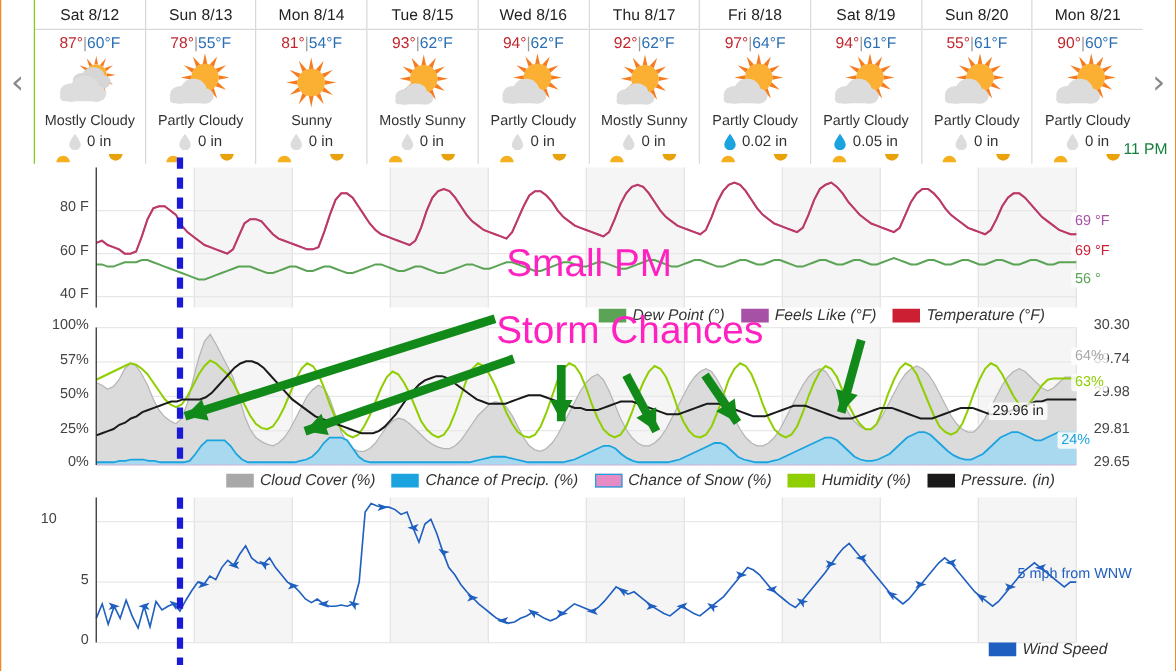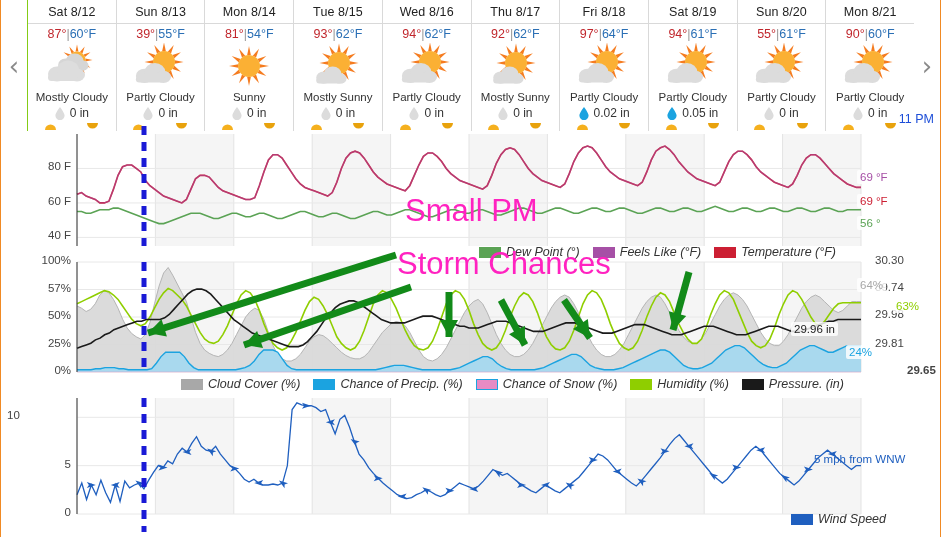--- a/index.html
+++ b/index.html
@@ -49,21 +49,21 @@
 
   .legend { position:absolute; display:flex; align-items:center; gap:13px; font-size:12.5px; color:#333; }
   .legitem { display:flex; align-items:center; gap:5px; white-space:nowrap;font-style:italic; }
   .swatch { width:22px; height:11px; display:inline-block; }
 
   
   .anno {
     position:absolute; color:#ff22c0; font-size:31px; line-height:1;
     font-family:"Liberation Sans", sans-serif; white-space:nowrap;
   }
-  .toplabel { position:absolute; font-size:12.5px; color:#1d4ed8; }
+  .toplabel { position:absolute; font-size:12.5px; color:#15803d; }
 </style>
 </head>
 <body>
 
 <div id="app">
 
   <div class="daystrip">
     <div class="navchev">
       <span>‹</span>
     </div>
@@ -117,21 +117,21 @@
             <span style="left: 66%; position: absolute; bottom: 0px;">
               <svg class="sunset" viewBox="0 0 13 7">
                 <path d="M1 0 A5.5 5.5 0 0 0 12 0 Z" fill="#e8a20c"></path>
               </svg>
             </span>
           </div>
         </div>
         <div class="daycol">
           <div class="dayname">Sun 8/13</div>
           <div class="dayname-rule"></div>
-          <div class="temps"><span class="thi">39°</span><span class="tsep">|</span><span class="tlo">55°F</span></div>
+          <div class="temps"><span class="thi">78°</span><span class="tsep">|</span><span class="tlo">55°F</span></div>
           <div class="wicon"><svg width="62" height="46" viewBox="0 0 62 46">
               <path d="M 44.84143243600517 17.138994160263042 L 53.5 19 L 44.84143243600517 20.861005839736958 Z" fill="#f57c20"></path>
               <path d="M 44.31945882286156 22.80903788419919 L 50.887495373796554 28.75 L 42.45845298312461 26.03239455180598 Z" fill="#f57c20"></path>
               <path d="M 41.03239455180598 27.45845298312461 L 43.75 35.887495373796554 L 37.80903788419919 29.319458822861563 Z" fill="#f57c20"></path>
               <path d="M 35.861005839736954 29.84143243600517 L 34 38.5 L 32.138994160263046 29.84143243600517 Z" fill="#f57c20"></path>
               <path d="M 30.190962115800815 29.319458822861563 L 24.250000000000004 35.887495373796554 L 26.96760544819402 27.45845298312461 Z" fill="#f57c20"></path>
               <path d="M 25.54154701687539 26.03239455180598 L 17.112504626203446 28.75 L 23.680541177138437 22.80903788419919 Z" fill="#f57c20"></path>
               <path d="M 23.158567563994833 20.861005839736958 L 14.5 19.000000000000004 L 23.15856756399483 17.138994160263046 Z" fill="#f57c20"></path>
               <path d="M 23.680541177138437 15.190962115800815 L 17.112504626203442 9.250000000000005 L 25.54154701687539 11.967605448194025 Z" fill="#f57c20"></path>
               <path d="M 26.967605448194018 10.541547016875395 L 24.249999999999993 2.112504626203453 L 30.190962115800808 8.680541177138439 Z" fill="#f57c20"></path>
@@ -625,27 +625,27 @@
           <path d="M 76.00 303.80 L 80.56 301.60 L 85.12 299.40 L 89.67 297.20 L 94.23 295.00 L 98.79 292.80 L 103.35 290.60 L 107.91 291.70 L 112.47 295.00 L 117.02 299.40 L 121.58 306.00 L 126.14 312.60 L 130.70 319.20 L 135.26 323.60 L 139.81 325.80 L 144.37 323.60 L 148.93 317.00 L 153.49 308.20 L 158.05 299.40 L 162.60 292.80 L 167.16 288.40 L 171.72 290.60 L 176.28 295.00 L 180.84 299.40 L 185.40 306.00 L 189.95 314.80 L 194.51 323.60 L 199.07 332.40 L 203.63 339.00 L 208.19 342.30 L 212.74 343.40 L 217.30 341.20 L 221.86 334.60 L 226.42 325.80 L 230.98 314.80 L 235.53 303.80 L 240.09 295.00 L 244.65 290.60 L 249.21 292.80 L 253.77 299.40 L 258.33 310.40 L 262.88 323.60 L 267.44 334.60 L 272.00 343.40 L 276.56 347.80 L 281.12 350.00 L 285.67 347.80 L 290.23 341.20 L 294.79 332.40 L 299.35 321.40 L 303.91 310.40 L 308.47 301.60 L 313.02 297.20 L 317.58 299.40 L 322.14 306.00 L 326.70 314.80 L 331.26 325.80 L 335.81 336.80 L 340.37 343.40 L 344.93 347.80 L 349.49 350.00 L 354.05 347.80 L 358.60 341.20 L 363.16 330.20 L 367.72 317.00 L 372.28 303.80 L 376.84 295.00 L 381.40 290.60 L 385.95 292.80 L 390.51 299.40 L 395.07 308.20 L 399.63 319.20 L 404.19 330.20 L 408.74 339.00 L 413.30 345.60 L 417.86 348.90 L 422.42 350.00 L 426.98 347.80 L 431.53 341.20 L 436.09 330.20 L 440.65 317.00 L 445.21 303.80 L 449.77 295.00 L 454.33 290.60 L 458.88 292.80 L 463.44 299.40 L 468.00 310.40 L 472.56 323.60 L 477.12 334.60 L 481.67 343.40 L 486.23 347.80 L 490.79 350.00 L 495.35 347.80 L 499.91 341.20 L 504.47 330.20 L 509.02 317.00 L 513.58 306.00 L 518.14 297.20 L 522.70 292.80 L 527.26 295.00 L 531.81 301.60 L 536.37 312.60 L 540.93 325.80 L 545.49 336.80 L 550.05 344.50 L 554.60 348.90 L 559.16 350.00 L 563.72 347.80 L 568.28 341.20 L 572.84 330.20 L 577.40 317.00 L 581.95 303.80 L 586.51 295.00 L 591.07 290.60 L 595.63 292.80 L 600.19 299.40 L 604.74 310.40 L 609.30 323.60 L 613.86 334.60 L 618.42 343.40 L 622.98 347.80 L 627.53 350.00 L 632.09 347.80 L 636.65 341.20 L 641.21 330.20 L 645.77 317.00 L 650.33 306.00 L 654.88 297.20 L 659.44 292.80 L 664.00 295.00 L 668.56 301.60 L 673.12 312.60 L 677.67 323.60 L 682.23 332.40 L 686.79 339.00 L 691.35 343.40 L 695.91 343.40 L 700.47 339.00 L 705.02 328.00 L 709.58 314.80 L 714.14 303.80 L 718.70 295.00 L 723.26 290.60 L 727.81 292.80 L 732.37 299.40 L 736.93 310.40 L 741.49 321.40 L 746.05 332.40 L 750.60 341.20 L 755.16 345.60 L 759.72 347.80 L 764.28 345.60 L 768.84 339.00 L 773.40 328.00 L 777.95 314.80 L 782.51 303.80 L 787.07 295.00 L 791.63 290.60 L 796.19 292.80 L 800.74 299.40 L 805.30 308.20 L 809.86 317.00 L 814.42 323.60 L 818.98 325.80 L 823.53 321.40 L 828.09 314.80 L 832.65 308.20 L 837.21 303.80 L 841.77 302.70 L 846.33 302.70 L 850.88 302.70 L 855.44 302.70 L 860.00 302.70" fill="none" stroke="#8fce00" stroke-width="1.6"></path>
           <path d="M 76.00 348.31 L 80.61 346.62 L 85.22 344.92 L 89.84 343.23 L 94.45 339.85 L 99.06 338.15 L 103.67 334.77 L 108.28 333.08 L 112.89 329.69 L 117.51 328.00 L 122.12 326.31 L 126.73 324.62 L 131.34 322.92 L 135.95 321.23 L 140.56 321.23 L 145.18 319.54 L 149.79 319.54 L 154.40 319.54 L 159.01 319.54 L 163.62 317.85 L 168.24 314.46 L 172.85 309.38 L 177.46 304.31 L 182.07 299.23 L 186.68 294.15 L 191.29 290.77 L 195.91 289.08 L 200.52 289.08 L 205.13 290.77 L 209.74 294.15 L 214.35 299.23 L 218.96 304.31 L 223.58 309.38 L 228.19 314.46 L 232.80 319.54 L 237.41 322.92 L 242.02 326.31 L 246.64 329.69 L 251.25 333.08 L 255.86 334.77 L 260.47 336.46 L 265.08 338.15 L 269.69 339.85 L 274.31 341.54 L 278.92 343.23 L 283.53 344.92 L 288.14 346.62 L 292.75 346.62 L 297.36 346.62 L 301.98 344.92 L 306.59 341.54 L 311.20 336.46 L 315.81 331.38 L 320.42 324.62 L 325.04 317.85 L 329.65 312.77 L 334.26 307.69 L 338.87 304.31 L 343.48 302.62 L 348.09 300.92 L 352.71 300.92 L 357.32 302.62 L 361.93 306.00 L 366.54 309.38 L 371.15 312.77 L 375.76 316.15 L 380.38 319.54 L 384.99 321.23 L 389.60 322.92 L 394.21 322.92 L 398.82 322.92 L 403.44 322.92 L 408.05 321.23 L 412.66 319.54 L 417.27 317.85 L 421.88 316.15 L 426.49 316.15 L 431.11 316.15 L 435.72 317.85 L 440.33 319.54 L 444.94 321.23 L 449.55 322.92 L 454.16 324.62 L 458.78 326.31 L 463.39 326.31 L 468.00 328.00 L 472.61 328.00 L 477.22 328.00 L 481.84 326.31 L 486.45 324.62 L 491.06 322.92 L 495.67 321.23 L 500.28 321.23 L 504.89 321.23 L 509.51 322.92 L 514.12 324.62 L 518.73 326.31 L 523.34 328.00 L 527.95 329.69 L 532.56 331.38 L 537.18 331.38 L 541.79 331.38 L 546.40 329.69 L 551.01 328.00 L 555.62 326.31 L 560.24 324.62 L 564.85 322.92 L 569.46 322.92 L 574.07 322.92 L 578.68 324.62 L 583.29 326.31 L 587.91 328.00 L 592.52 329.69 L 597.13 331.38 L 601.74 333.08 L 606.35 333.08 L 610.96 333.08 L 615.58 331.38 L 620.19 329.69 L 624.80 328.00 L 629.41 326.31 L 634.02 324.62 L 638.64 324.62 L 643.25 324.62 L 647.86 326.31 L 652.47 328.00 L 657.08 329.69 L 661.69 331.38 L 666.31 333.08 L 670.92 334.77 L 675.53 334.77 L 680.14 334.77 L 684.75 333.08 L 689.36 331.38 L 693.98 329.69 L 698.59 328.00 L 703.20 326.31 L 707.81 326.31 L 712.42 326.31 L 717.04 328.00 L 721.65 329.69 L 726.26 331.38 L 730.87 333.08 L 735.48 334.77 L 740.09 334.77 L 744.71 334.77 L 749.32 333.08 L 753.93 331.38 L 758.54 329.69 L 763.15 328.00 L 767.76 326.31 L 772.38 326.31 L 776.99 326.31 L 781.60 328.00 L 786.21 329.69 L 790.82 331.38 L 795.44 331.38 L 800.05 331.38 L 804.66 329.69 L 809.27 328.00 L 813.88 326.31 L 818.49 324.62 L 823.11 322.92 L 827.72 321.23 L 832.33 321.23 L 836.94 319.54 L 841.55 319.54 L 846.16 319.54 L 850.78 319.54 L 855.39 319.54 L 860.00 319.54" fill="none" stroke="#1a1a1a" stroke-width="1.6"></path>
           <line x1="76" y1="262" x2="76" y2="372" stroke="#333" stroke-width="1"></line>
           <line x1="143" y1="262" x2="143" y2="372" stroke="#1a1ad6" stroke-width="5" stroke-dasharray="9 7"></line>
         </svg>
         <div class="axlabel" style="left: 6px; top: 364px; width: 64px; text-align: right;">0%</div>
         <div class="axlabel" style="left: 6px; top: 336.5px; width: 64px; text-align: right;">25%</div>
         <div class="axlabel" style="left: 6px; top: 309px; width: 64px; text-align: right;">50%</div>
         <div class="axlabel" style="left: 6px; top: 281.5px; width: 64px; text-align: right;">57%</div>
         <div class="axlabel" style="left: 6px; top: 254px; width: 64px; text-align: right;">100%</div>
-        <div class="axlabel right" style="left: 906px; top: 364px; font-weight: bold;">29.65</div>
+        <div class="axlabel right" style="left: 874px; top: 364px;">29.65</div>
         <div class="axlabel right" style="left: 874px; top: 336.923px;">29.81</div>
         <div class="axlabel right" style="left: 874px; top: 308.154px;">29.98</div>
         <div class="axlabel right" style="left: 874px; top: 281.077px;">39.74</div>
         <div class="axlabel right" style="left: 874px; top: 254px;">30.30</div>
         <div class="datalabel" style="color: rgb(168, 168, 168); left: 856px; top: 278px;">64%</div>
-        <div class="datalabel" style="color: rgb(143, 206, 0); left: 856px; top: 299px; margin-left: 36px;">63%</div>
+        <div class="datalabel" style="color: rgb(143, 206, 0); left: 856px; top: 299px;">63%</div>
         <div class="datalabel" style="color: rgb(26, 26, 26); left: 790px; top: 322px; text-align: right;">29.96 in</div>
         <div class="datalabel" style="color: rgb(27, 163, 224); left: 845px; top: 345px;">24%</div>
         <div class="legend" style="left: 152px; top: 377px; margin-left: 28px;">
           <div class="legitem">
             <span class="swatch" style="background: rgb(168, 168, 168);"></span>
             <span>Cloud Cover (%)</span>
           </div>
           <div class="legitem">
             <span class="swatch" style="background: rgb(27, 163, 224);"></span>
             <span>Chance of Precip. (%)</span>
@@ -780,21 +780,21 @@
             <path d="M -4.5 -3 L 4.5 0 L -4.5 3 L -2.4 0 Z" fill="#1f5fbf"></path>
           </g>
           <g transform="translate(831.3,454.1) rotate(180)">
             <path d="M -4.5 -3 L 4.5 0 L -4.5 3 L -2.4 0 Z" fill="#1f5fbf"></path>
           </g>
           <line x1="76" y1="398" x2="76" y2="514" stroke="#333" stroke-width="1"></line>
           <line x1="143" y1="398" x2="143" y2="532" stroke="#1a1ad6" stroke-width="5" stroke-dasharray="9 7"></line>
         </svg>
         <div class="axlabel" style="left: 6px; top: 506px; width: 64px; text-align: right;">0</div>
         <div class="axlabel" style="left: 6px; top: 457.667px; width: 64px; text-align: right;">5</div>
-        <div class="axlabel" style="left: 6px; top: 409.333px; width: 64px; text-align: left;">10</div>
+        <div class="axlabel" style="left: 6px; top: 409.333px; width: 64px; text-align: center;">10</div>
         <div class="datalabel" style="color: rgb(31, 95, 191); left: 810px; background: transparent; top: 452px;">5 mph from WNW</div>
         <div class="legend" style="left: 790px; top: 512px;">
           <div class="legitem">
             <span class="swatch" style="background: rgb(31, 95, 191);"></span>
             <span>Wind Speed</span>
           </div>
         </div>
       </div>
     </div>
 

